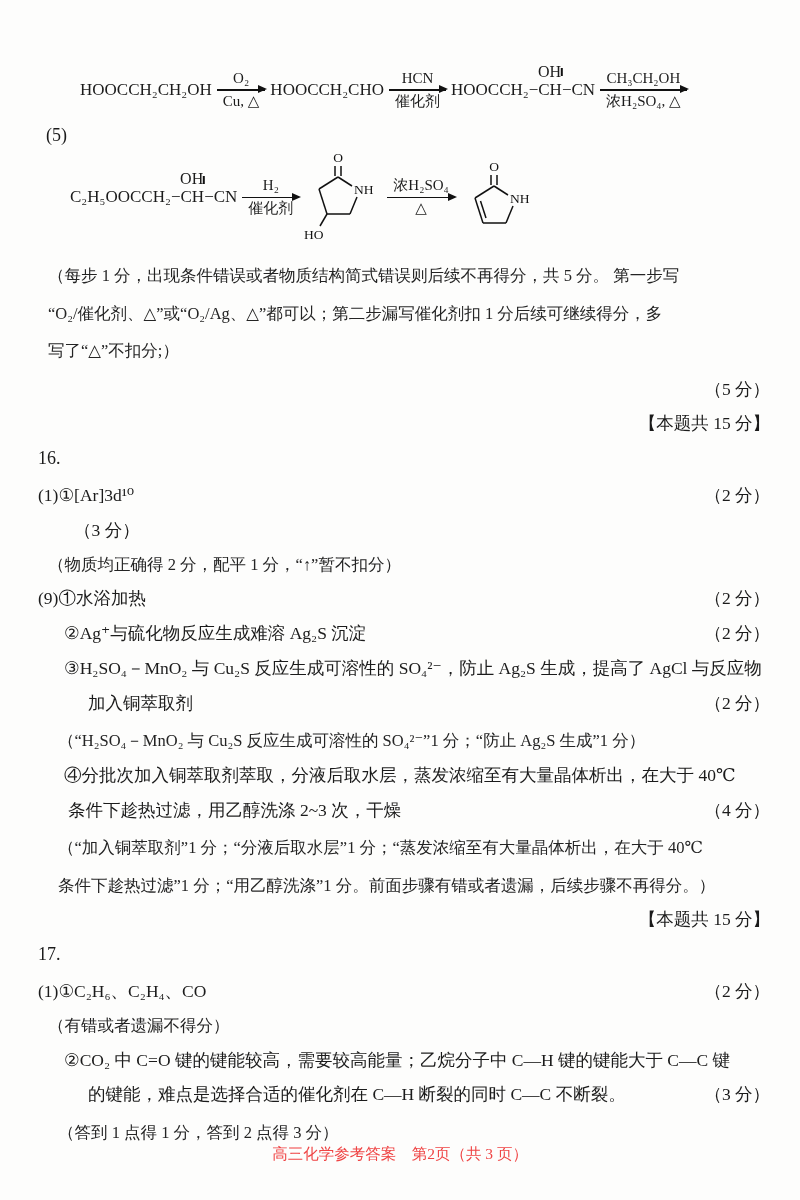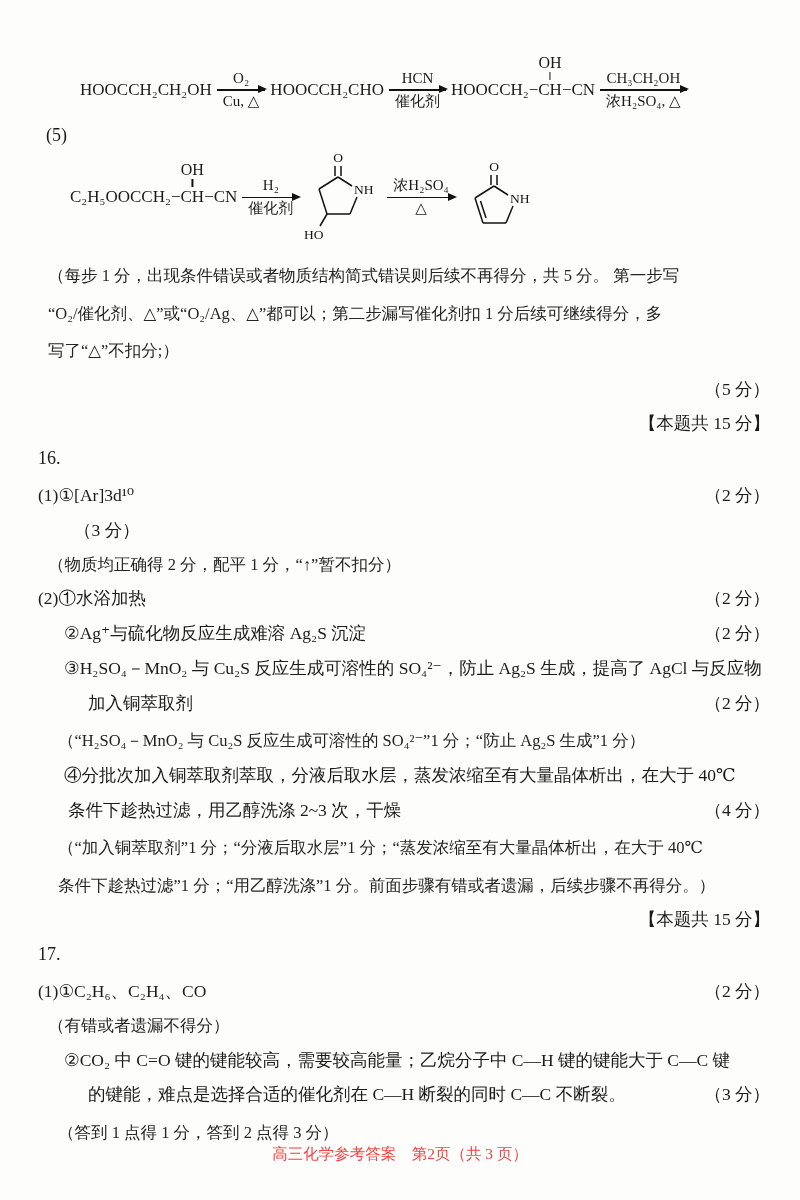--- a/index.html
+++ b/index.html
@@ -23,21 +23,21 @@
   .rxn-arrow { display:flex; flex-direction:column; align-items:center; margin:0 3px; }
   .arr-txt { font-size:15px; line-height:1.15; padding:0 6px; }
   .arr-shaft { position:relative; align-self:stretch; height:1.4px; background:#111; margin:2px 0; }
   .arr-shaft::after {
     content:''; position:absolute; right:-2px; top:-4px;
     border-left:9px solid #111; border-top:4.5px solid transparent; border-bottom:4.5px solid transparent;
   }
 
   .stack { position:relative; display:inline-block; }
   .stack-top { position:absolute; bottom:96%; left:50%; transform:translateX(-50%);
-               display:flex; flex-direction:column; align-items:center; line-height:1;justify-content:flex-end; }
+               display:flex; flex-direction:row; align-items:center; line-height:1;justify-content:flex-end; }
   .stack-top .lbl { font-size:16px; }
   .vbond { width:1.3px; height:8px; background:#111; margin-top:1px; }
 
   .ring { display:block; }
   .ring line, .ring path { stroke:#111; stroke-width:1.5; fill:none; }
   .ring text { fill:#111; font-family:"Liberation Serif","DejaVu Serif",serif; font-size:13.5px; }
 
   
   .ansline { display:flex; justify-content:space-between; align-items:baseline; margin-bottom:12px; }
   .plain { margin-bottom:12px; }
@@ -152,21 +152,21 @@
     <span class="score">（2 分）</span>
   </div>
 
   <div class="ansline ind1">
     <span class="score">（3 分）</span>
   </div>
 
   <div class="plain note indn">（物质均正确得 2 分，配平 1 分，“↑”暂不扣分）</div>
 
   <div class="ansline">
-    <span>(2)①水浴加热</span>
+    <span>(9)①水浴加热</span>
     <span class="score">（2 分）</span>
   </div>
 
   <div class="ansline ind1">
     <span>②Ag⁺与硫化物反应生成难溶 Ag₂S 沉淀</span>
     <span class="score">（2 分）</span>
   </div>
 
   <div class="plain ind1">③H₂SO₄－MnO₂ 与 Cu₂S 反应生成可溶性的 SO₄²⁻，防止 Ag₂S 生成，提高了 AgCl 与反应物</div>
   <div class="ansline ind2">

